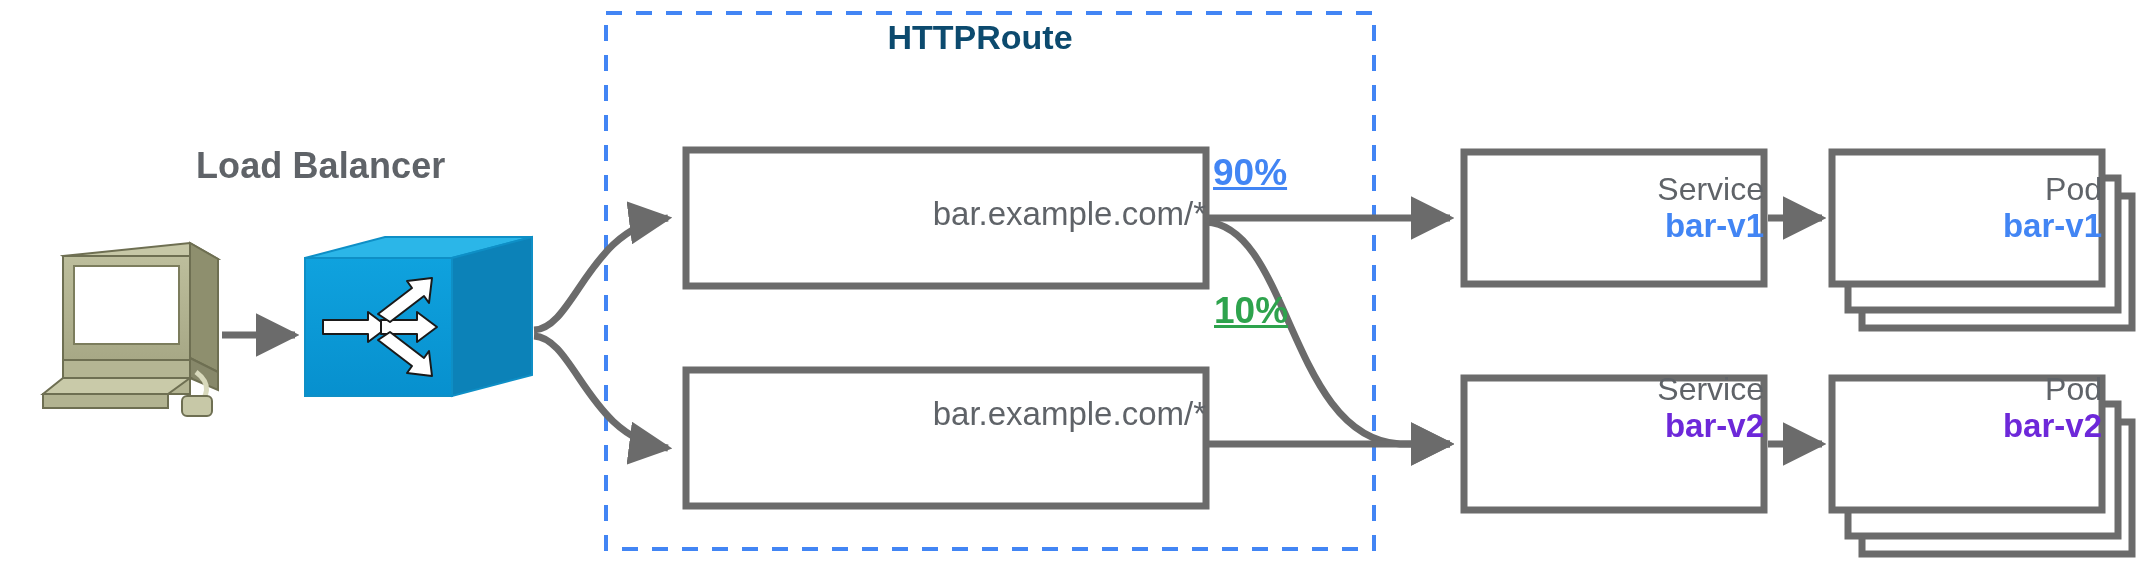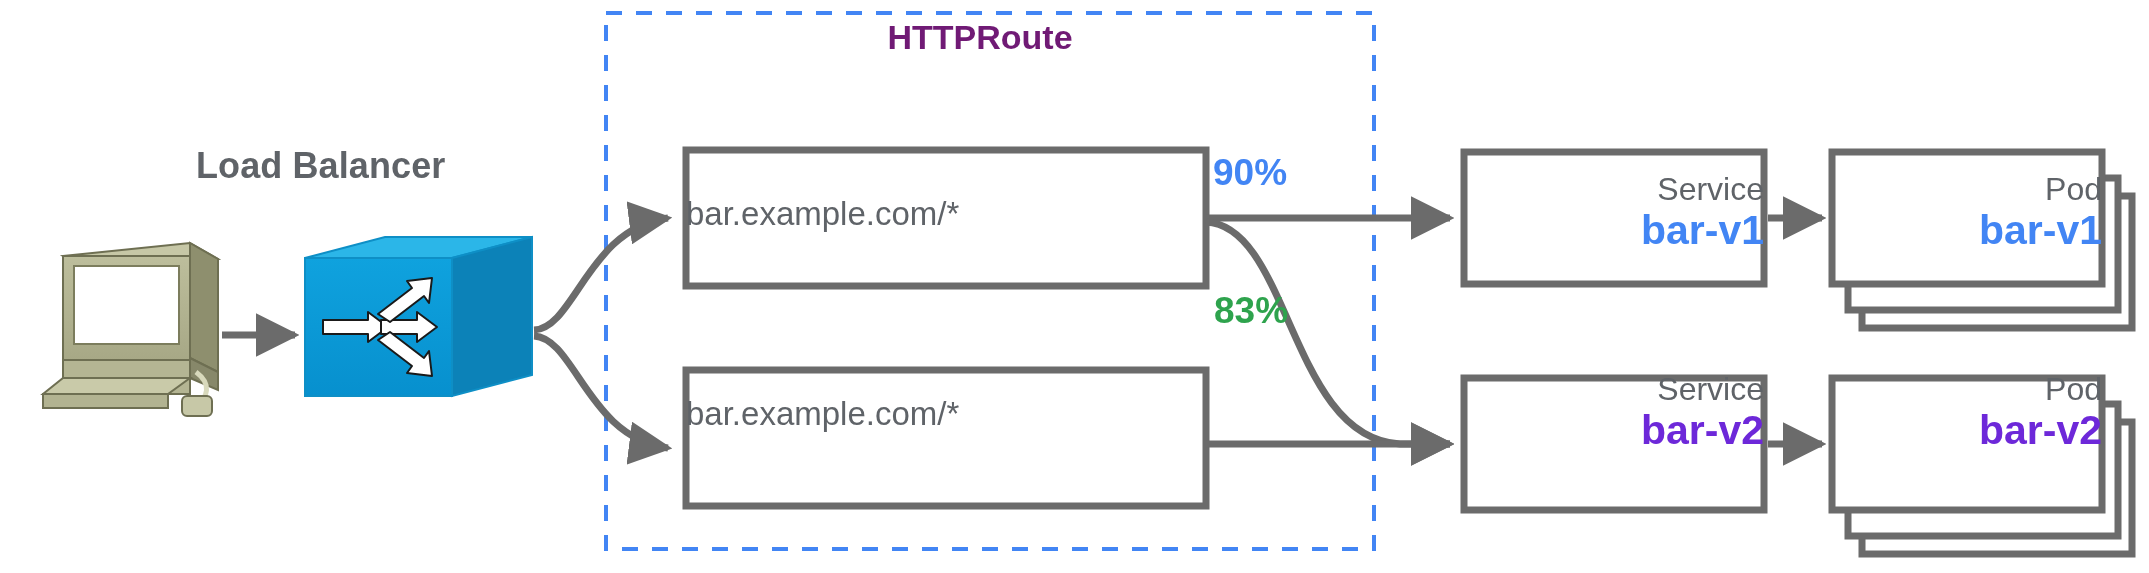--- a/index.html
+++ b/index.html
@@ -35,49 +35,50 @@
     color:#5f6368;
     letter-spacing:.1px;
   }
   
   #route-title{
     left:790px; top:18px;
     width:380px;
     text-align:center;
     font-size:34px;
     font-weight:700;
-    color:#701a75;
+    color:#0c4a6e;
   }
   #route-title .ln{display:block;}
   
   .rule-text{
-    text-align:left;
+    text-align:right;
     font-size:33px;
     color:#5f6368;
     font-weight:400;
   }
   .rule-text .ln{display:block;}
   #rule1-text{ left:686px; top:196px; width:520px; }
   #rule2-text{ left:686px; top:396px; width:520px; }
   
   .pct{
     font-size:37px;
     font-weight:700;
+    text-decoration:underline;
   }
   #pct-90{ left:1213px; top:152px; color:#4285f4; }
   #pct-10{ left:1214px; top:290px; color:#2ea34d; }
   
   .node-text{
     text-align:right;
     font-size:32px;
     color:#5f6368;
     font-weight:400;
   }
   .node-text .title{display:block;}
-  .node-text .name{display:block;font-weight:700;font-size:41px;}
+  .node-text .name{display:block;font-weight:700;font-size:33px;}
   .blue .name{color:#4285f4;}
   .green .name{color:#6d28d9;}
   #svc1-text{ left:1464px; top:172px; width:300px; }
   #svc2-text{ left:1464px; top:372px; width:300px; }
   #pod1-text{ left:1832px; top:172px; width:270px; }
   #pod2-text{ left:1832px; top:372px; width:270px; }
 </style>
 </head>
 <body>
 
@@ -179,21 +180,21 @@
 
   <div class="lbl rule-text" id="rule1-text">
     <span class="ln">bar.example.com/*</span>
   </div>
 
   <div class="lbl rule-text" id="rule2-text">
     <span class="ln">bar.example.com/*</span>
   </div>
 
   <div class="lbl pct" id="pct-90">90%</div>
-  <div class="lbl pct" id="pct-10">83%</div>
+  <div class="lbl pct" id="pct-10">10%</div>
 
   <div class="lbl node-text blue" id="svc1-text">
     <span class="title">Service</span>
     <span class="name">bar-v1</span>
   </div>
   <div class="lbl node-text green" id="svc2-text">
     <span class="title">Service</span>
     <span class="name">bar-v2</span>
   </div>
 

